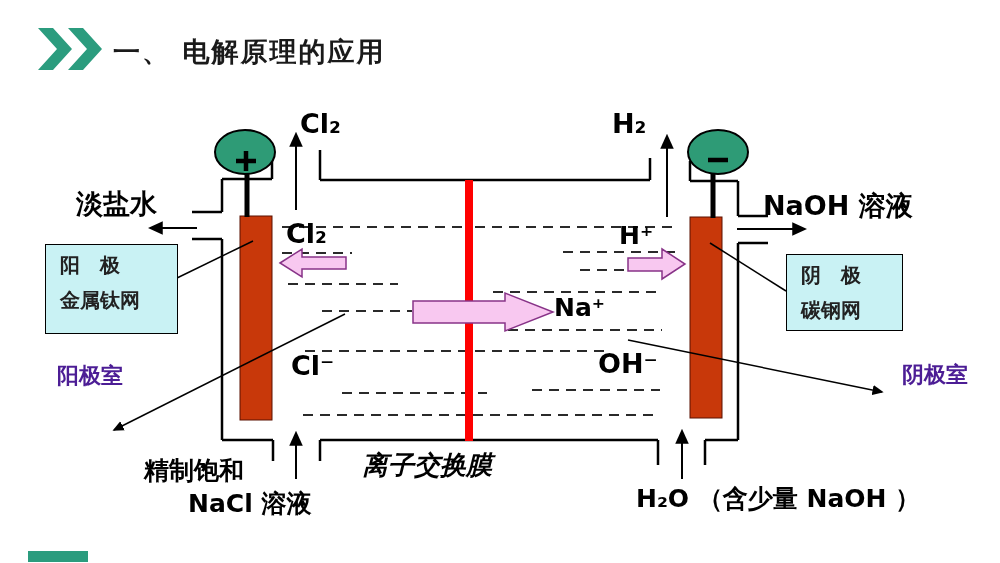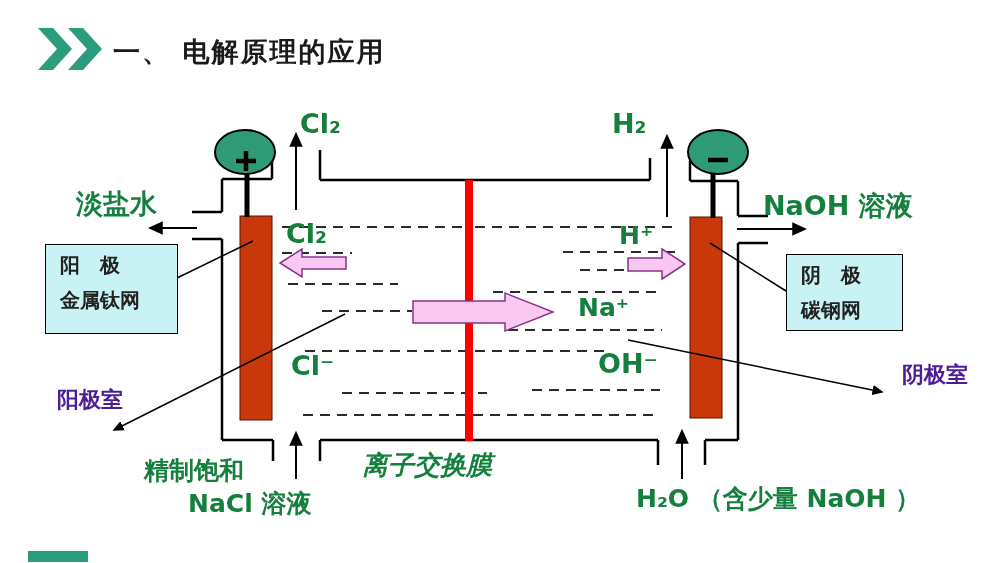--- a/index.html
+++ b/index.html
@@ -2,21 +2,21 @@
 <html><head>
 <meta charset="utf-8">
 <style>
   html,body{margin:0;padding:0;}
   body{
     width:1000px;height:563px;position:relative;overflow:hidden;
     background:#ffffff;
     font-family:"DejaVu Sans","Liberation Sans",sans-serif;
   }
   .abs{position:absolute;}
-  .lbl{position:absolute;font-weight:bold;color:#15803d;white-space:pre;line-height:1.05;}
+  .lbl{position:absolute;font-weight:bold;color:#000000;white-space:pre;line-height:1.05;}
   .sz27{font-size:27px;}
   .sz25{font-size:25px;}
   .sz30{font-size:26px;font-style:italic;}
   .red{color:#4c1d95;font-size:22px;}
   .title{
     position:absolute;left:113px;top:34px;
     font-size:27px;font-weight:bold;color:#1a1a1a;letter-spacing:2px;white-space:pre;text-align:right;
   }
   .infobox{
     position:absolute;background:#c9f2f4;border:1.5px solid #000;
@@ -87,34 +87,34 @@
   <path d="M345,314 L114,430" stroke="#000" stroke-width="1.5" fill="none" marker-end="url(#ah)"></path>
   <path d="M628,340 L882,392" stroke="#000" stroke-width="1.5" fill="none" marker-end="url(#ah)"></path>
 </svg>
 
 <div class="lbl sz27" style="left:300px;top:110px;">Cl₂</div>
 <div class="lbl sz27" style="left:612px;top:110px;">H₂</div>
 <div class="lbl sz27" style="left:76px;top:190px;">淡盐水</div>
 <div class="lbl sz27" style="left:763px;top:192px;">NaOH 溶液</div>
 <div class="lbl sz27" style="left:286px;top:220px;">Cl₂</div>
 <div class="lbl sz25" style="left:619px;top:223px;">H⁺</div>
-<div class="lbl sz25" style="left:578px;top:295px;">Na⁺</div>
+<div class="lbl sz25" style="left:554px;top:295px;">Na⁺</div>
 <div class="lbl sz27" style="left:291px;top:352px;">Cl⁻</div>
 <div class="lbl sz27" style="left:598px;top:350px;">OH⁻</div>
 
 <div class="infobox" style="left:45px;top:244px;width:133px;height:90px;">
   <div class="bl">阳　极</div>
   <div class="bl">金属钛网</div>
 </div>
 <div class="infobox" style="left:786px;top:254px;width:117px;height:77px;">
   <div class="bl">阴　极</div>
   <div class="bl">碳钢网</div>
 </div>
 
-<div class="lbl red" style="left:57px;top:388px;">阳极室</div>
+<div class="lbl red" style="left:57px;top:364px;">阳极室</div>
 <div class="lbl red" style="left:902px;top:363px;">阴极室</div>
 
 <div class="lbl sz30" style="left:362px;top:452px;">离子交换膜</div>
 
 <div class="lbl sz25" style="left:144px;top:458px;">精制饱和</div>
 <div class="lbl sz25" style="left:144px;top:491px;margin-left:44px;">NaCl 溶液</div>
 <div class="lbl sz25" style="left:636px;top:486px;">H₂O （含少量 NaOH ）</div>
 
 <div class="bottombar"></div>
 

